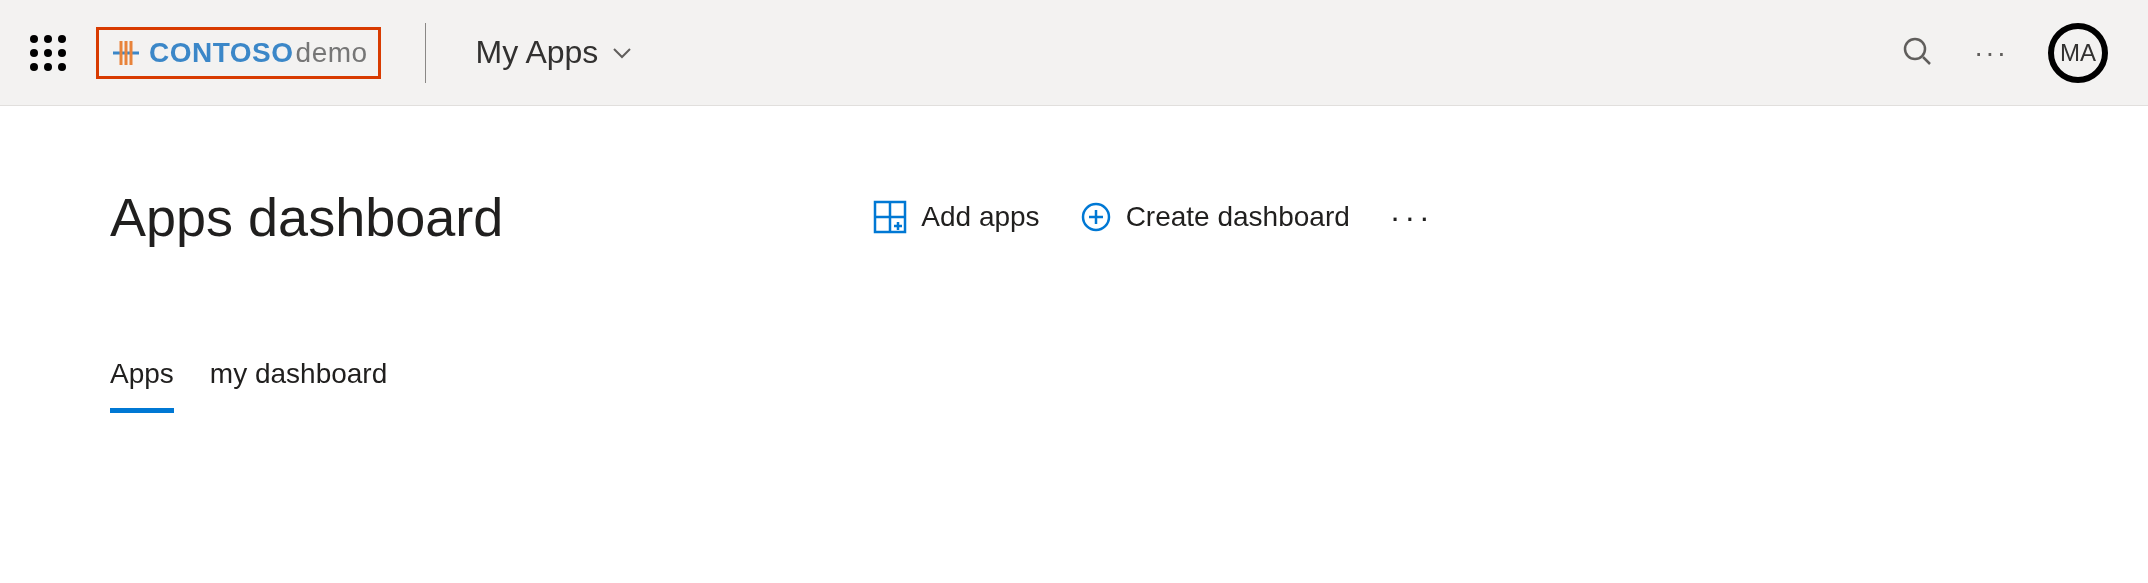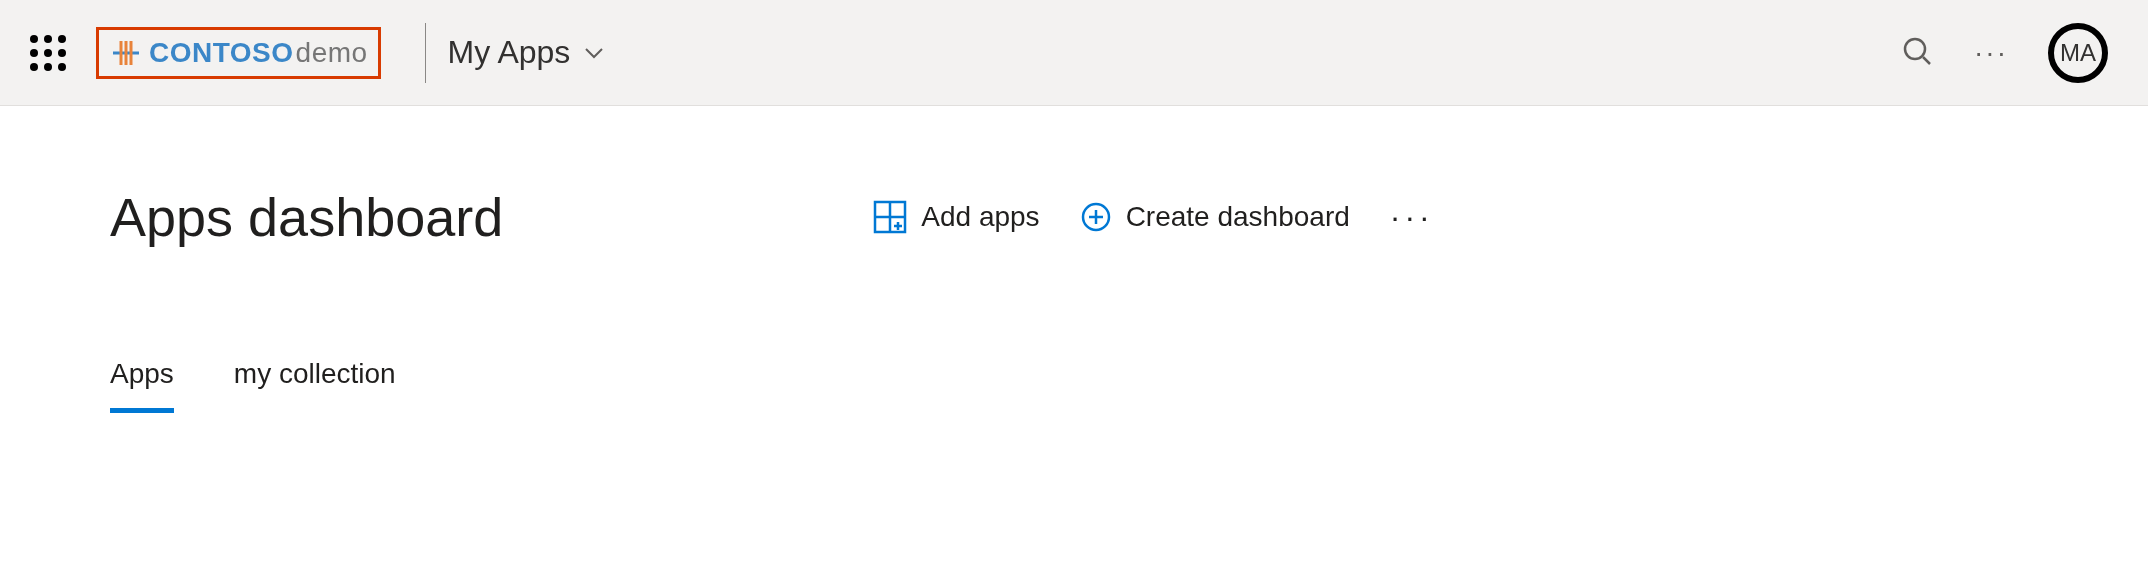--- a/index.html
+++ b/index.html
@@ -52,20 +52,21 @@
     .vdiv {
       width: 1px; height: 60px;
       background: #8a8886;
       margin: 0 22px;
     }
     .app-switcher {
       display: flex; align-items: center;
       font-size: 32px;
       color: #323130;
       cursor: pointer;
+      margin-left: 28px;
     }
     .app-switcher .chev { margin-left: 12px; display:flex; }
     .spacer { flex: 1; }
     .search-btn { margin-right: 40px; cursor:pointer; display:flex; }
     .more-btn { font-size: 28px; color: #605e5c; letter-spacing: 2px; margin-right: 40px; cursor:pointer; }
     .avatar {
       width: 60px; height: 60px;
       border: 6px solid #000000;
       border-radius: 50%;
       display: flex; align-items: center; justify-content: center;
@@ -97,21 +98,21 @@
       cursor:pointer;
     }
     .action-btn .icon { margin-right: 14px; display:flex; }
     .title-more {
       font-size: 32px; color: #201f1e; letter-spacing: 4px;
       margin-left: 40px; cursor:pointer;
     }
     .tabs {
       margin-top: 110px;
       display: flex;
-      gap: 60px;
+      gap: 36px;
       font-size: 28px;
       color: #201f1e;
     }
     .tab { padding-bottom: 18px; cursor:pointer; }
     .tab.active {
       border-bottom: 5px solid #0078d4;
     }
   </style>
 </head>
 <body>
@@ -203,16 +204,16 @@
     <div class="title-more">
       <span>···</span>
     </div>
   </div>
 
   <div class="tabs">
     <div class="tab active">
       <span>Apps</span>
     </div>
     <div class="tab">
-      <span>my collection</span>
+      <span>my dashboard</span>
     </div>
   </div>
 </div>
 
 </body></html>

